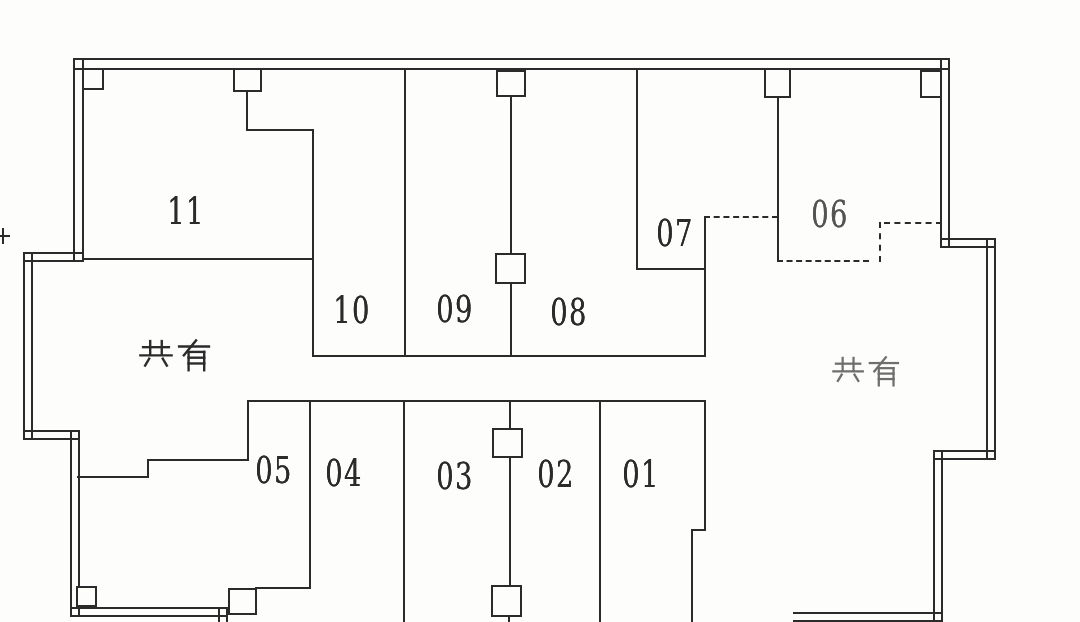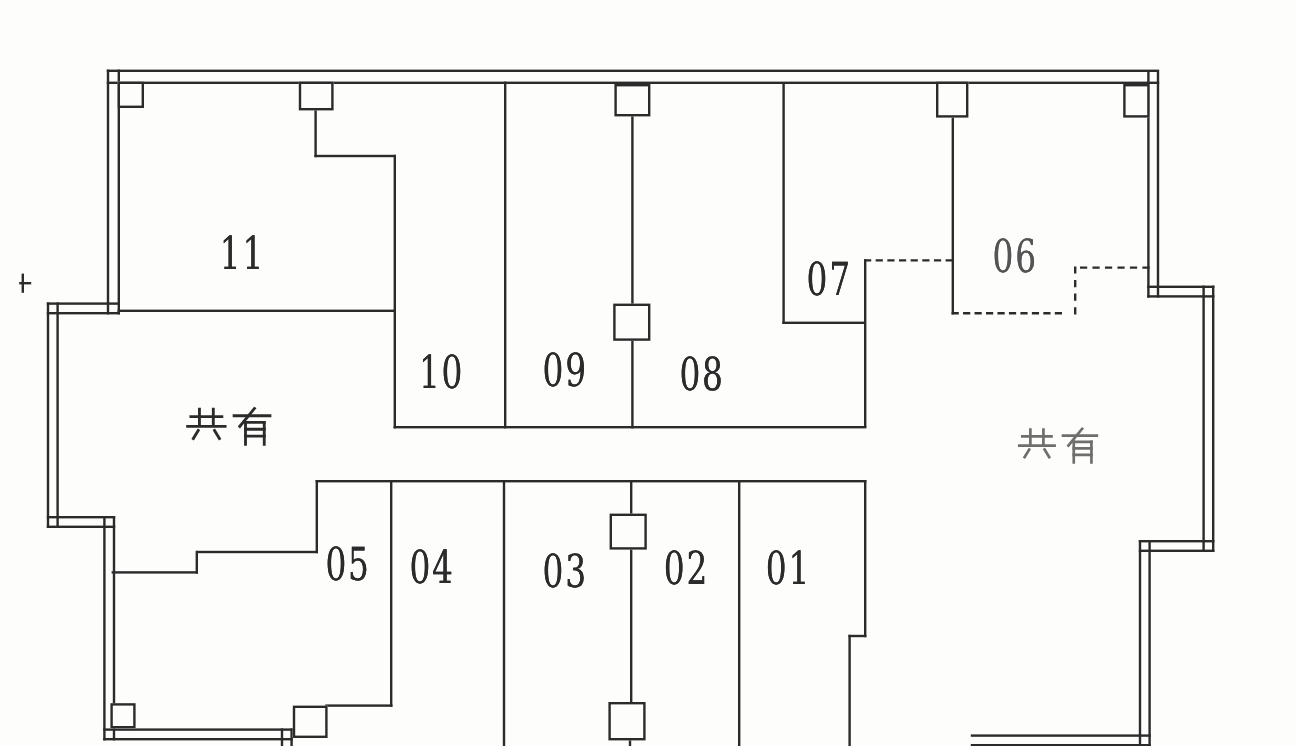--- a/index.html
+++ b/index.html
@@ -3,21 +3,21 @@
 <meta charset="utf-8">
 <style>
   html,body{margin:0;padding:0;}
   body{
     --paper:#fdfdfc;
     --ink:#2b2b2b;
     width:1080px;height:622px;position:relative;overflow:hidden;
     background:var(--paper);
     font-family:"DejaVu Serif","Liberation Serif",serif;
   }
-  .plan{position:absolute;left:16px;top:0;width:884px;height:622px;}
+  .plan{position:absolute;left:0;top:0;width:884px;height:622px;}
   
   .dw-h{position:absolute;box-sizing:border-box;border-top:2px solid var(--ink);border-bottom:2px solid var(--ink);background:transparent;}
   .dw-v{position:absolute;box-sizing:border-box;border-left:2px solid var(--ink);border-right:2px solid var(--ink);background:transparent;}
   
   .sl-h{position:absolute;height:0;border-top:2px solid var(--ink);}
   .sl-v{position:absolute;width:0;border-left:2px solid var(--ink);}
   .dash-h{border-top-style:dashed;}
   .dash-v{border-left-style:dashed;}
   .faint{opacity:.8;}
   

